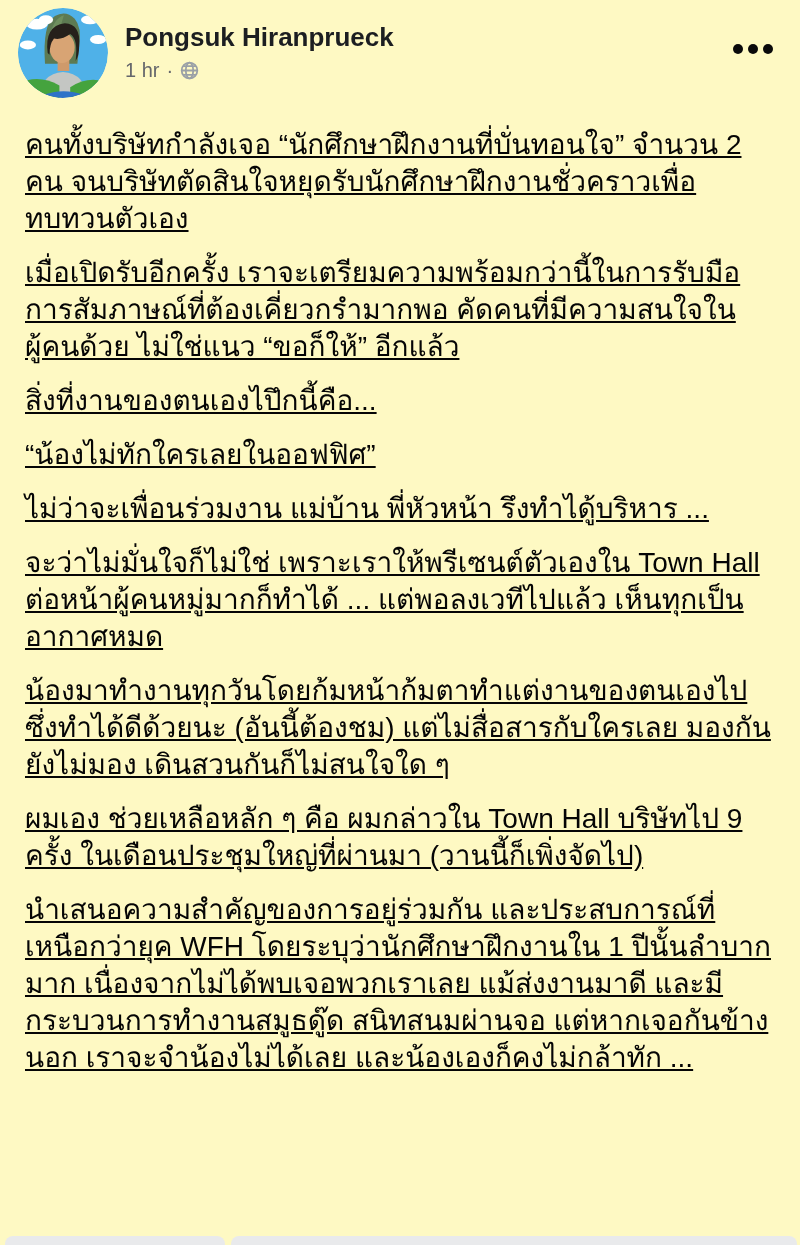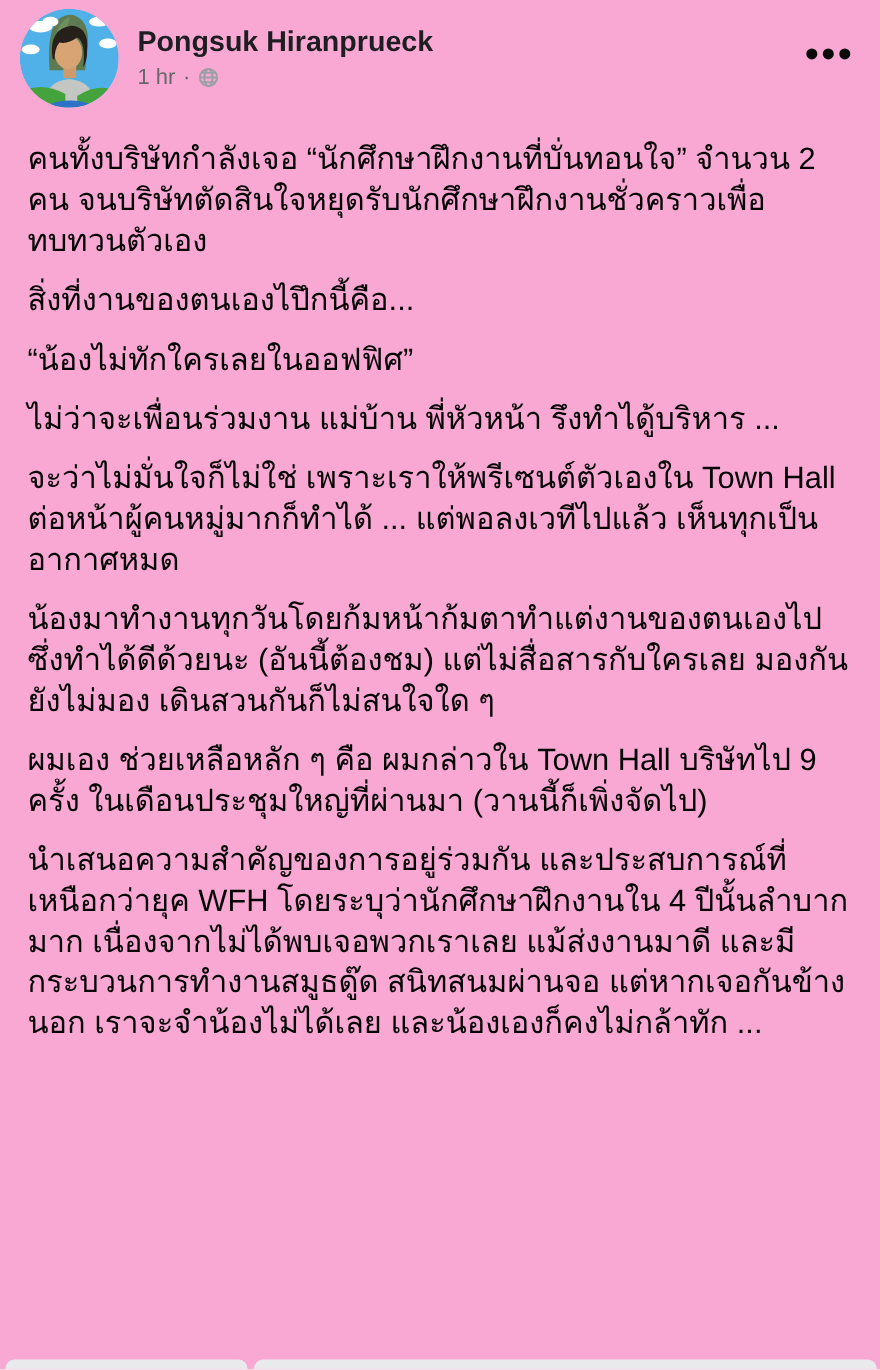--- a/index.html
+++ b/index.html
@@ -5,21 +5,21 @@
   html, body {
     margin: 0;
     padding: 0;
     background: #ffffff;
     font-family: "Liberation Sans", "DejaVu Sans", sans-serif;
   }
   .post {
     position: relative;
     width: 800px;
     height: 1245px;
-    background: #f9a8d4;
+    background: #fef9c3;
     overflow: hidden;
   }
   
   .post-header {
     position: relative;
     height: 108px;
   }
   .avatar {
     position: absolute;
     left: 18px;
@@ -67,20 +67,21 @@
     border-radius: 50%;
     background: #0a0a0a;
   }
   
   .post-content {
     padding: 18px 25px 0 25px;
     font-size: 28px;
     line-height: 37px;
     color: #050505;
     letter-spacing: 0;
+    text-decoration: underline;
   }
   .post-content p {
     margin: 0 0 17px 0;
   }
   
   .bottom-cutoff {
     position: absolute;
     bottom: 0;
     left: 0;
     width: 800px;
@@ -150,27 +151,28 @@
     <div class="menu-dots">
       <span class="dot"></span>
       <span class="dot"></span>
       <span class="dot"></span>
     </div>
 
   </div>
 
   <div class="post-content">
     <p>คนทั้งบริษัทกำลังเจอ “นักศึกษาฝึกงานที่บั่นทอนใจ” จำนวน 2 คน จนบริษัทตัดสินใจหยุดรับนักศึกษาฝึกงานชั่วคราวเพื่อทบทวนตัวเอง</p>
+    <p>เมื่อเปิดรับอีกครั้ง เราจะเตรียมความพร้อมกว่านี้ในการรับมือการสัมภาษณ์ที่ต้องเคี่ยวกรำมากพอ คัดคนที่มีความสนใจในผู้คนด้วย ไม่ใช่แนว “ขอก็ให้” อีกแล้ว</p>
     <p>สิ่งที่งานของตนเองไปึกนี้คือ...</p>
     <p>“น้องไม่ทักใครเลยในออฟฟิศ”</p>
     <p>ไม่ว่าจะเพื่อนร่วมงาน แม่บ้าน พี่หัวหน้า รึงทำไดู้บริหาร ...</p>
     <p>จะว่าไม่มั่นใจก็ไม่ใช่ เพราะเราให้พรีเซนต์ตัวเองใน Town Hall ต่อหน้าผู้คนหมู่มากก็ทำได้ ... แต่พอลงเวทีไปแล้ว เห็นทุกเป็นอากาศหมด</p>
     <p>น้องมาทำงานทุกวันโดยก้มหน้าก้มตาทำแต่งานของตนเองไป ซึ่งทำได้ดีด้วยนะ (อันนี้ต้องชม) แต่ไม่สื่อสารกับใครเลย มองกันยังไม่มอง เดินสวนกันก็ไม่สนใจใด ๆ</p>
     <p>ผมเอง ช่วยเหลือหลัก ๆ คือ ผมกล่าวใน Town Hall บริษัทไป 9 ครั้ง ในเดือนประชุมใหญ่ที่ผ่านมา (วานนี้ก็เพิ่งจัดไป)</p>
-    <p>นำเสนอความสำคัญของการอยู่ร่วมกัน และประสบการณ์ที่เหนือกว่ายุค WFH โดยระบุว่านักศึกษาฝึกงานใน 4 ปีนั้นลำบากมาก เนื่องจากไม่ได้พบเจอพวกเราเลย แม้ส่งงานมาดี และมีกระบวนการทำงานสมูธดู๊ด สนิทสนมผ่านจอ แต่หากเจอกันข้างนอก เราจะจำน้องไม่ได้เลย และน้องเองก็คงไม่กล้าทัก ...</p>
+    <p>นำเสนอความสำคัญของการอยู่ร่วมกัน และประสบการณ์ที่เหนือกว่ายุค WFH โดยระบุว่านักศึกษาฝึกงานใน 1 ปีนั้นลำบากมาก เนื่องจากไม่ได้พบเจอพวกเราเลย แม้ส่งงานมาดี และมีกระบวนการทำงานสมูธดู๊ด สนิทสนมผ่านจอ แต่หากเจอกันข้างนอก เราจะจำน้องไม่ได้เลย และน้องเองก็คงไม่กล้าทัก ...</p>
   </div>
 
   <div class="bottom-cutoff">
     <div class="pill pill-left"></div>
     <div class="pill pill-right"></div>
   </div>
 
 </div>
 
 </body></html>

